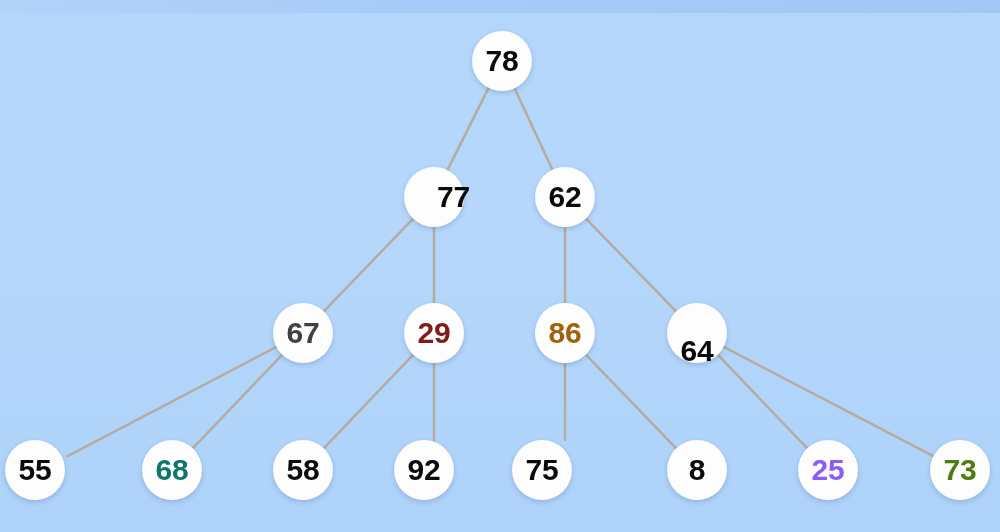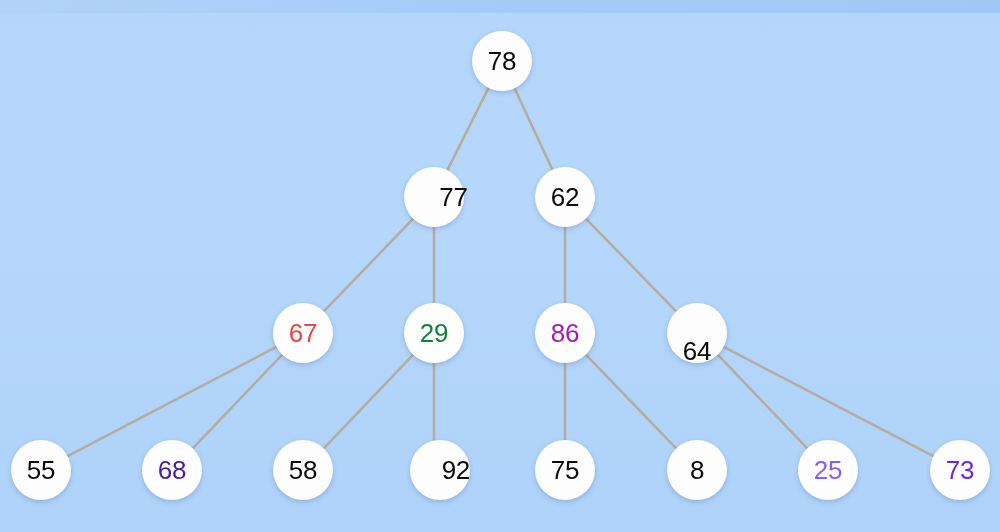--- a/index.html
+++ b/index.html
@@ -42,22 +42,22 @@
     margin-left: -30px;
     margin-top: -30px;
     border-radius: 50%;
     background: #fdfdfd;
     box-shadow: 0 2px 5px rgba(40, 70, 110, 0.22);
     display: flex;
     align-items: center;
     justify-content: center;
   }
   .node-label {
-    font-size: 26px;
-    font-weight: normal;
+    font-size: 30px;
+    font-weight: bold;
     color: #0b0b0b;
     line-height: 1;
     letter-spacing: -0.3px;
   }
 </style>
 </head>
 <body>
 
 <div id="canvas">
   <div id="top-band"></div>
@@ -81,49 +81,49 @@
       <div class="node" style="left: 502px; top: 61px; background: rgb(253, 253, 253);">
         <span class="node-label" style="color: rgb(11, 11, 11);">78</span>
       </div>
       <div class="node" style="left: 434px; top: 197px; background: rgb(253, 253, 253);">
         <span class="node-label" style="color: rgb(11, 11, 11); margin-left: 39px;">77</span>
       </div>
       <div class="node" style="left: 565px; top: 197px; background: rgb(253, 253, 253);">
         <span class="node-label" style="color: rgb(11, 11, 11);">62</span>
       </div>
       <div class="node" style="left: 303px; top: 333px; background: rgb(253, 253, 253);">
-        <span class="node-label" style="color: #ef4444;">67</span>
+        <span class="node-label" style="color: #404040;">67</span>
       </div>
       <div class="node" style="left: 434px; top: 333px; background: rgb(253, 253, 253);">
-        <span class="node-label" style="color: #15803d;">29</span>
+        <span class="node-label" style="color: #7f1d1d;">29</span>
       </div>
       <div class="node" style="left: 565px; top: 333px; background: rgb(253, 253, 253);">
-        <span class="node-label" style="color: #a21caf;">86</span>
+        <span class="node-label" style="color: #a16207;">86</span>
       </div>
       <div class="node" style="left: 697px; top: 333px; background: rgb(253, 253, 253);">
         <span class="node-label" style="color: rgb(11, 11, 11); margin-top: 36px;">64</span>
       </div>
-      <div class="node" style="left: 41px; top: 470px; background: rgb(253, 253, 253);">
+      <div class="node" style="left: 35px; top: 470px; background: rgb(253, 253, 253);">
         <span class="node-label" style="color: rgb(11, 11, 11);">55</span>
       </div>
       <div class="node" style="left: 172px; top: 470px; background: rgb(253, 253, 253);">
-        <span class="node-label" style="color: #4c1d95;">68</span>
+        <span class="node-label" style="color: #0f766e;">68</span>
       </div>
       <div class="node" style="left: 303px; top: 470px; background: rgb(253, 253, 253); align-items: center;">
         <span class="node-label" style="color: rgb(11, 11, 11);">58</span>
       </div>
-      <div class="node" style="left: 440px; top: 470px; background: rgb(253, 253, 253); justify-content: flex-end;">
+      <div class="node" style="left: 424px; top: 470px; background: rgb(253, 253, 253);">
         <span class="node-label" style="color: rgb(11, 11, 11);">92</span>
       </div>
-      <div class="node" style="left: 565px; top: 470px; background: rgb(253, 253, 253);">
+      <div class="node" style="left: 542px; top: 470px; background: rgb(253, 253, 253);">
         <span class="node-label" style="color: rgb(11, 11, 11);">75</span>
       </div>
       <div class="node" style="left: 697px; top: 470px; background: rgb(253, 253, 253);">
         <span class="node-label" style="color: rgb(11, 11, 11);">8</span>
       </div>
       <div class="node" style="left: 828px; top: 470px; background: rgb(253, 253, 253);">
         <span class="node-label" style="color: #8b5cf6;">25</span>
       </div>
       <div class="node" style="left: 960px; top: 470px; background: rgb(253, 253, 253);">
-        <span class="node-label" style="color: #6d28d9;">73</span>
+        <span class="node-label" style="color: #4d7c0f;">73</span>
       </div>
     </div>
 </div>
 
 </body></html>

